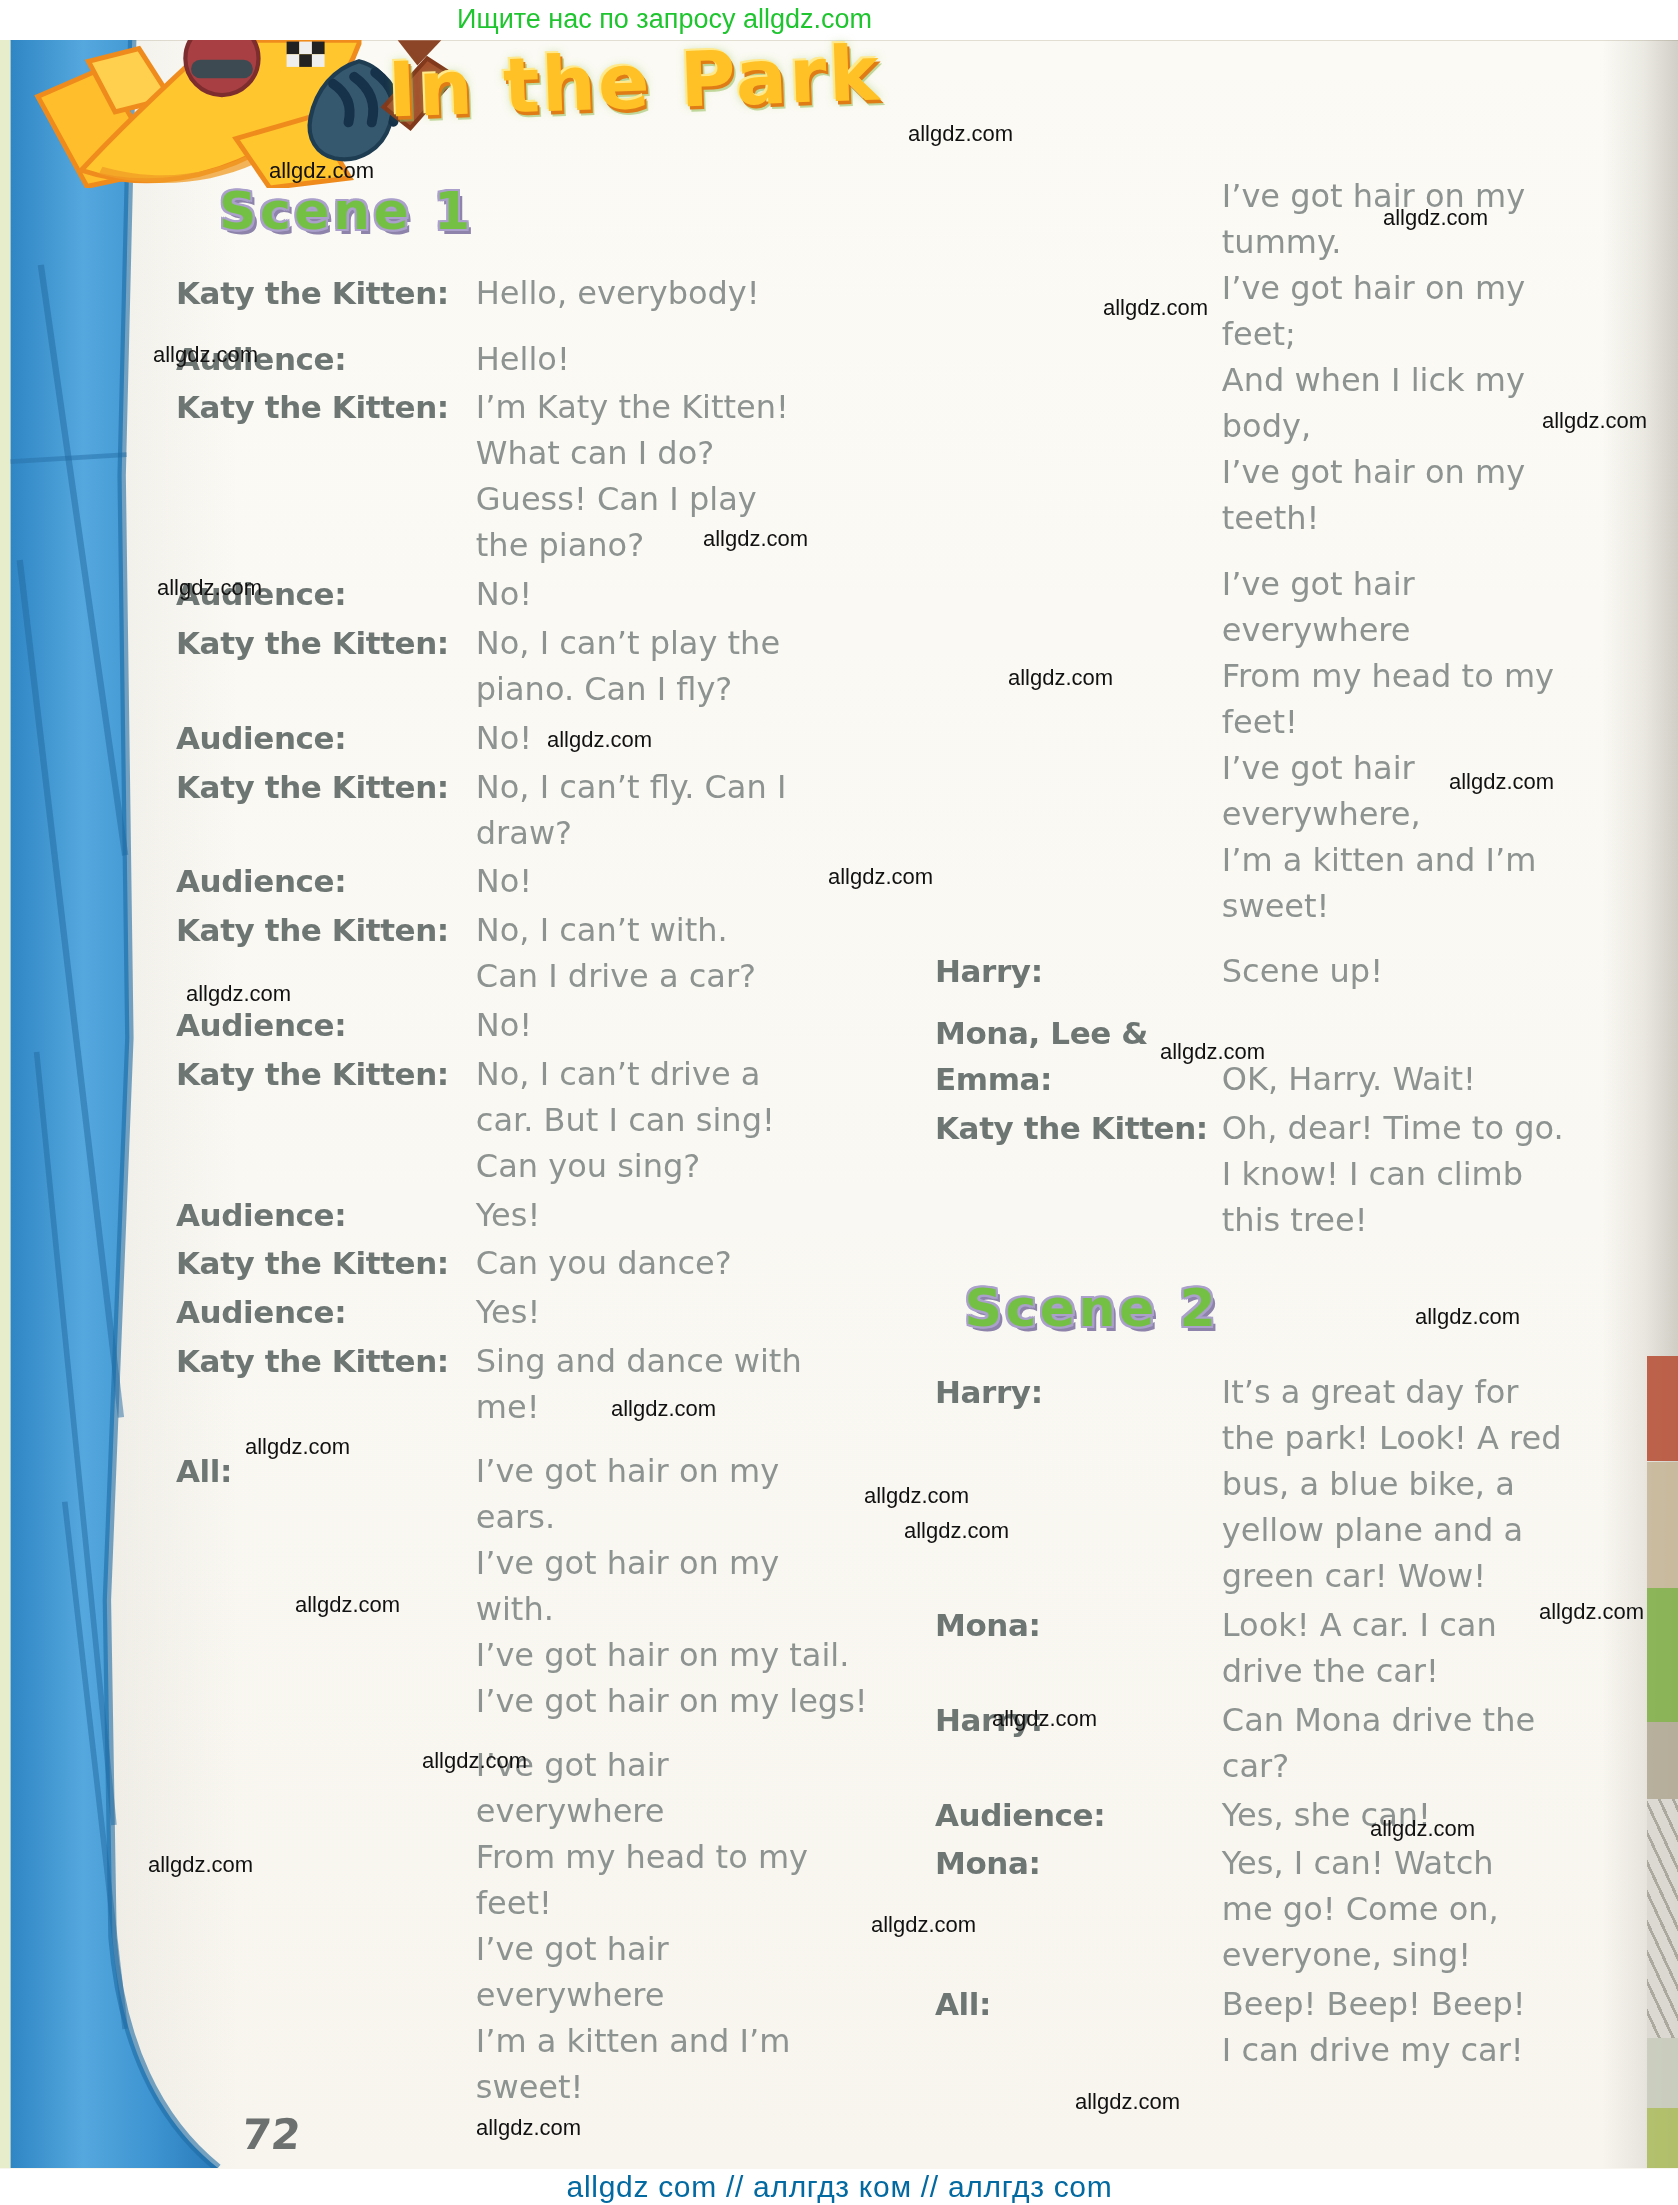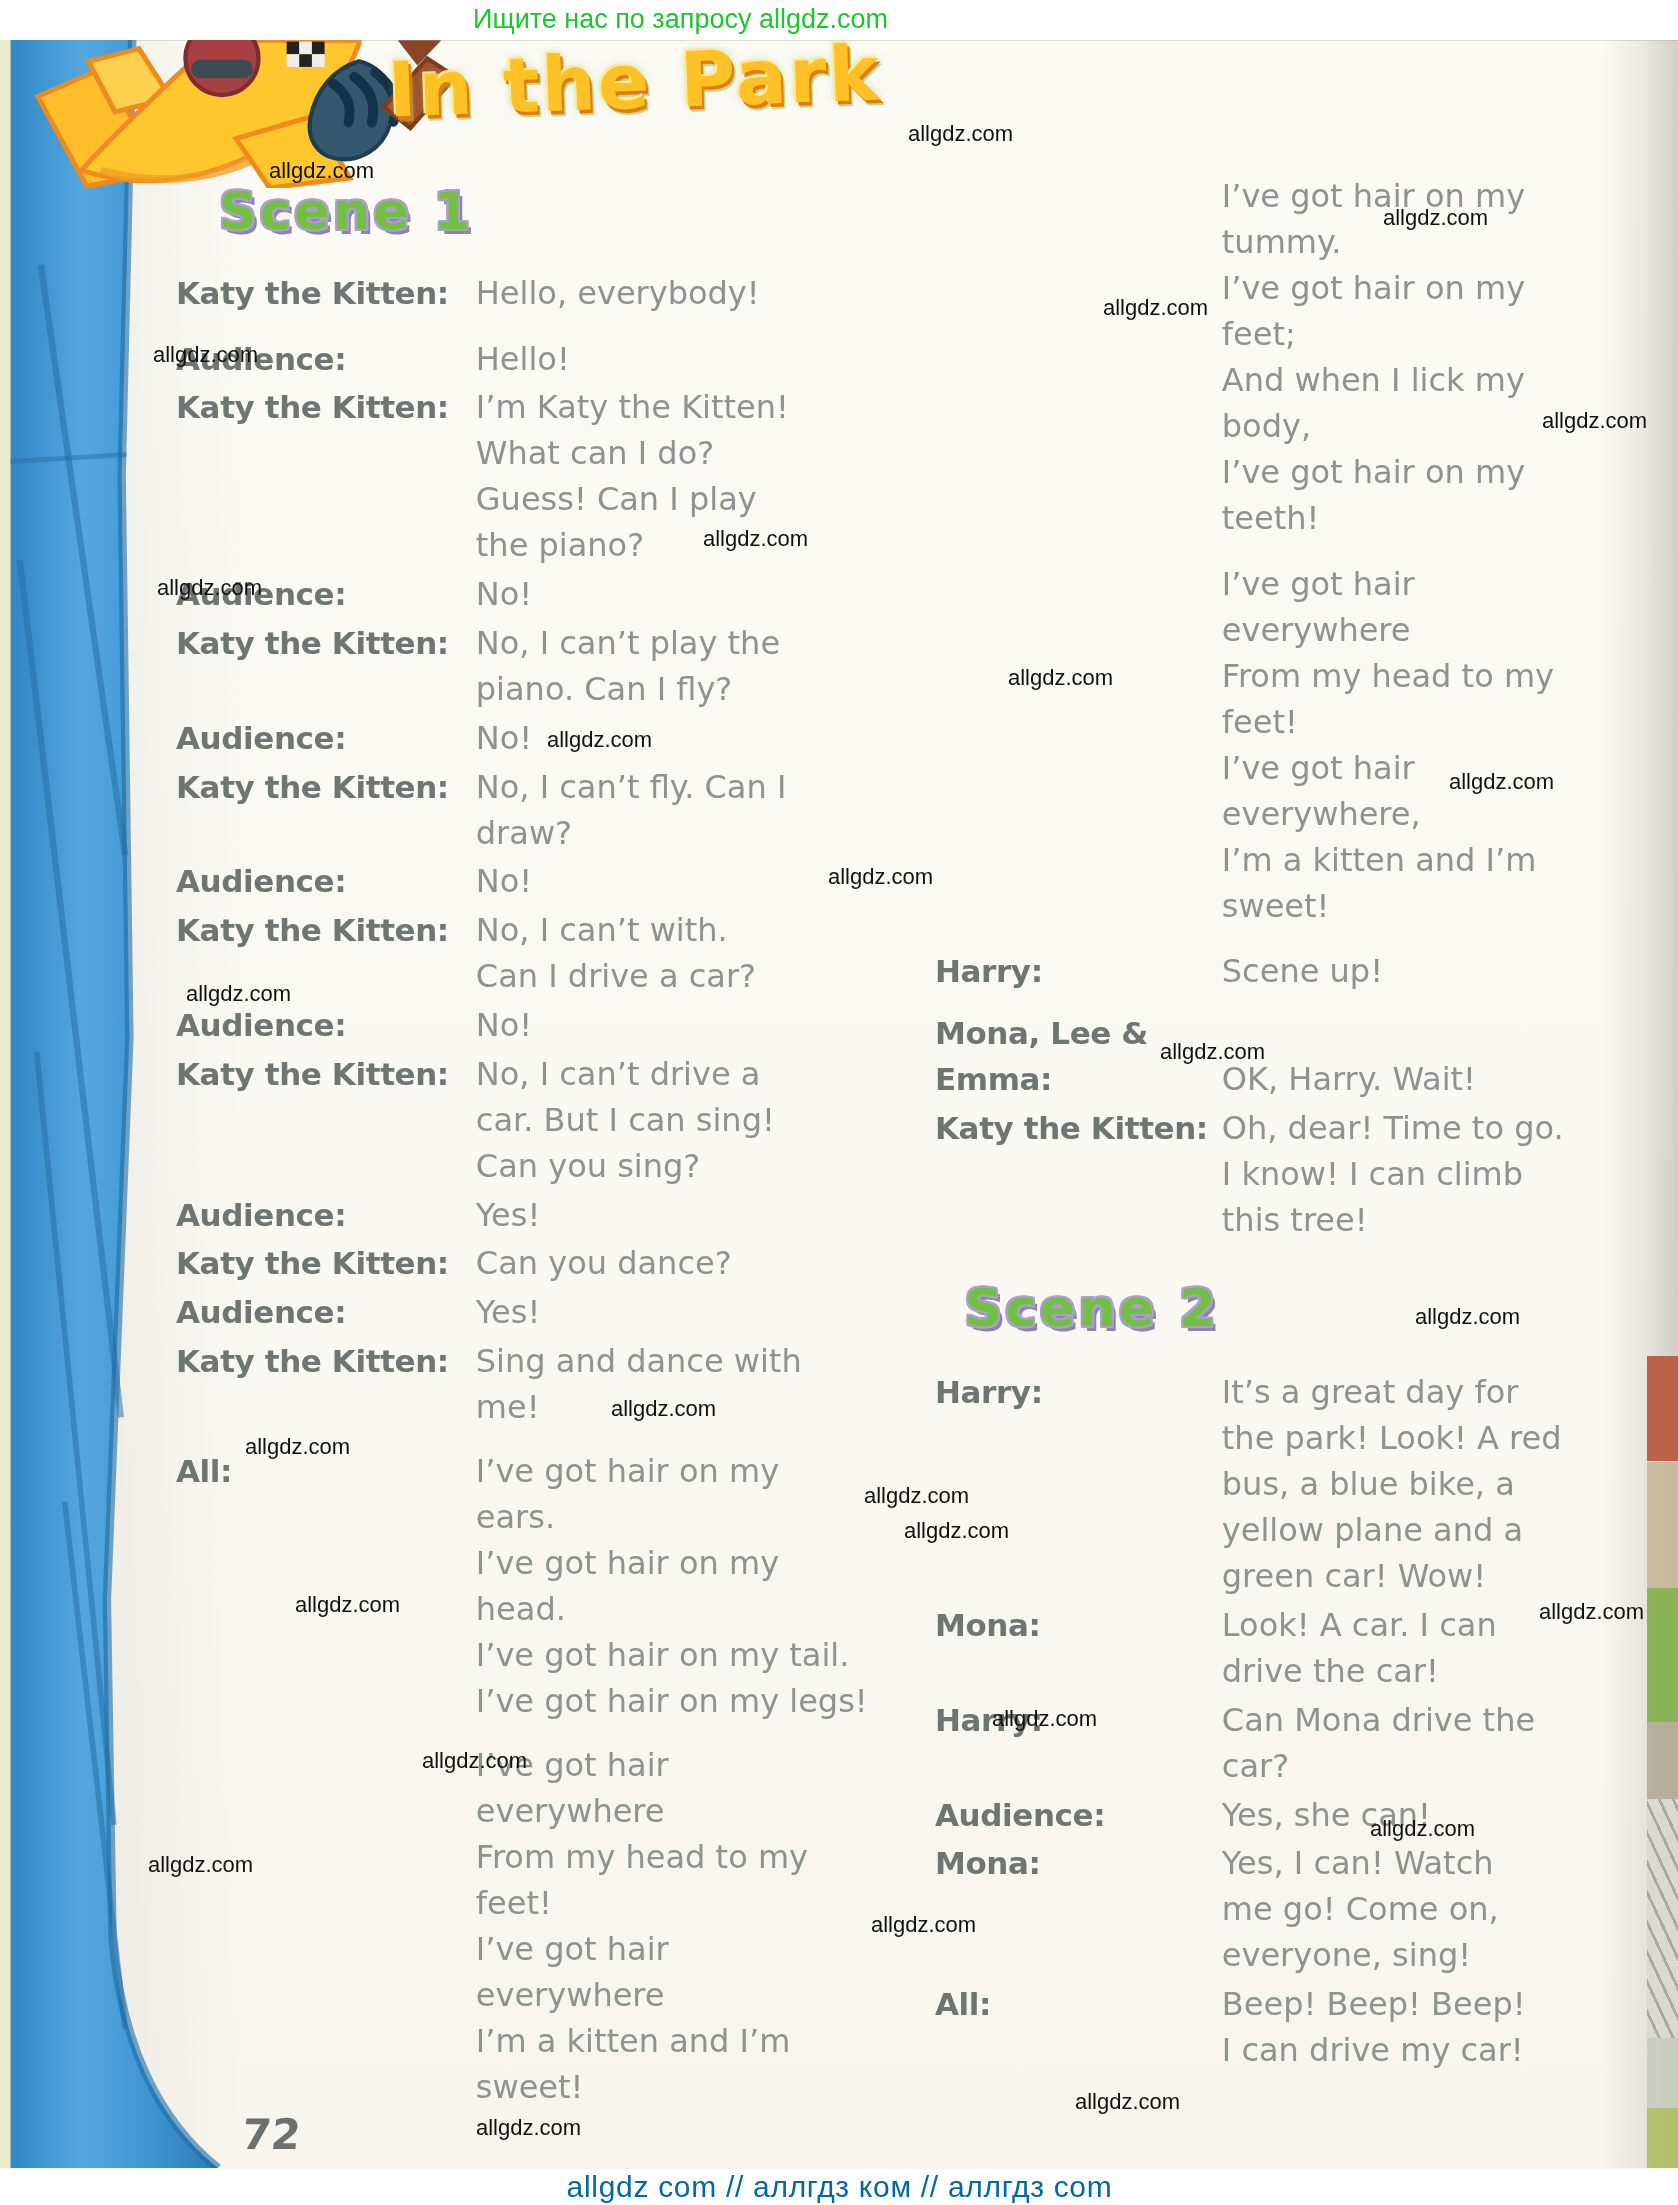--- a/index.html
+++ b/index.html
@@ -7,21 +7,21 @@
         font-family:"DejaVu Sans",sans-serif;}
   
   .scan{position:absolute;left:0;top:40px;width:1679px;height:2128px;
         background:linear-gradient(180deg,#fbfaf4 0%,#faf8f2 55%,#f7f5ee 100%);
         border-top:1.4px solid #e2ded2;border-bottom:1.4px solid #e2ded2;}
   .scan-shade-left{position:absolute;left:0;top:40px;width:239px;height:2128px;
         background:linear-gradient(90deg,rgba(150,150,140,.18),rgba(150,150,140,0));}
   .scan-shade-right{position:absolute;right:0;top:40px;width:77px;height:2128px;
         background:linear-gradient(270deg,rgba(110,105,92,.30),rgba(110,105,92,.12) 45%,rgba(110,105,92,0));}
   
-  .banner{position:absolute;left:16px;top:4.2px;width:1329px;text-align:center;
+  .banner{position:absolute;left:0;top:4.2px;width:1329px;text-align:center;
         font-family:"Liberation Sans",sans-serif;font-size:27px;color:#1fc52f;}
   
   .title{position:absolute;left:388px;top:37px;font-size:76px;font-weight:bold;
         letter-spacing:2.1px;color:#ffc125;transform:rotate(-2deg);white-space:nowrap;
         text-shadow:-2.1px -2.1px 0 #ffe98a, 2.1px 3.5px 0 #e07c15, 3.5px 5.6px 0 rgba(150,190,90,.55), 0 0 8.4px rgba(150,200,90,.5);}
   
   .scene-h{font-size:52px;font-weight:bold;letter-spacing:3.5px;color:#74c044;white-space:nowrap;
         text-shadow:-2.1px -2.1px 0 #aaa0cb, 2.1px -2.1px 0 #aaa0cb, -2.1px 2.1px 0 #aaa0cb, 2.1px 2.1px 0 #aaa0cb,
                     -2.1px 0 0 #aaa0cb, 2.1px 0 0 #aaa0cb, 0 -2.1px 0 #aaa0cb, 0 2.1px 0 #aaa0cb,
                     4.2px 4.9px 0 #8e84ab;}
@@ -248,21 +248,21 @@
         </div>
       </div>
       <div class="block" style="margin-top: 18px;">
         <div class="spk">
           <div class="ln">All:</div>
         </div>
         <div class="txt">
           <div class="ln">I’ve got hair on my</div>
           <div class="ln">ears.</div>
           <div class="ln">I’ve got hair on my</div>
-          <div class="ln">head.</div>
+          <div class="ln">with.</div>
           <div class="ln">I’ve got hair on my tail.</div>
           <div class="ln">I’ve got hair on my legs!</div>
         </div>
       </div>
       <div class="block" style="margin-top: 18px;">
         <div class="spk"></div>
         <div class="txt">
           <div class="ln">I’ve got hair</div>
           <div class="ln">everywhere</div>
           <div class="ln">From my head to my</div>

